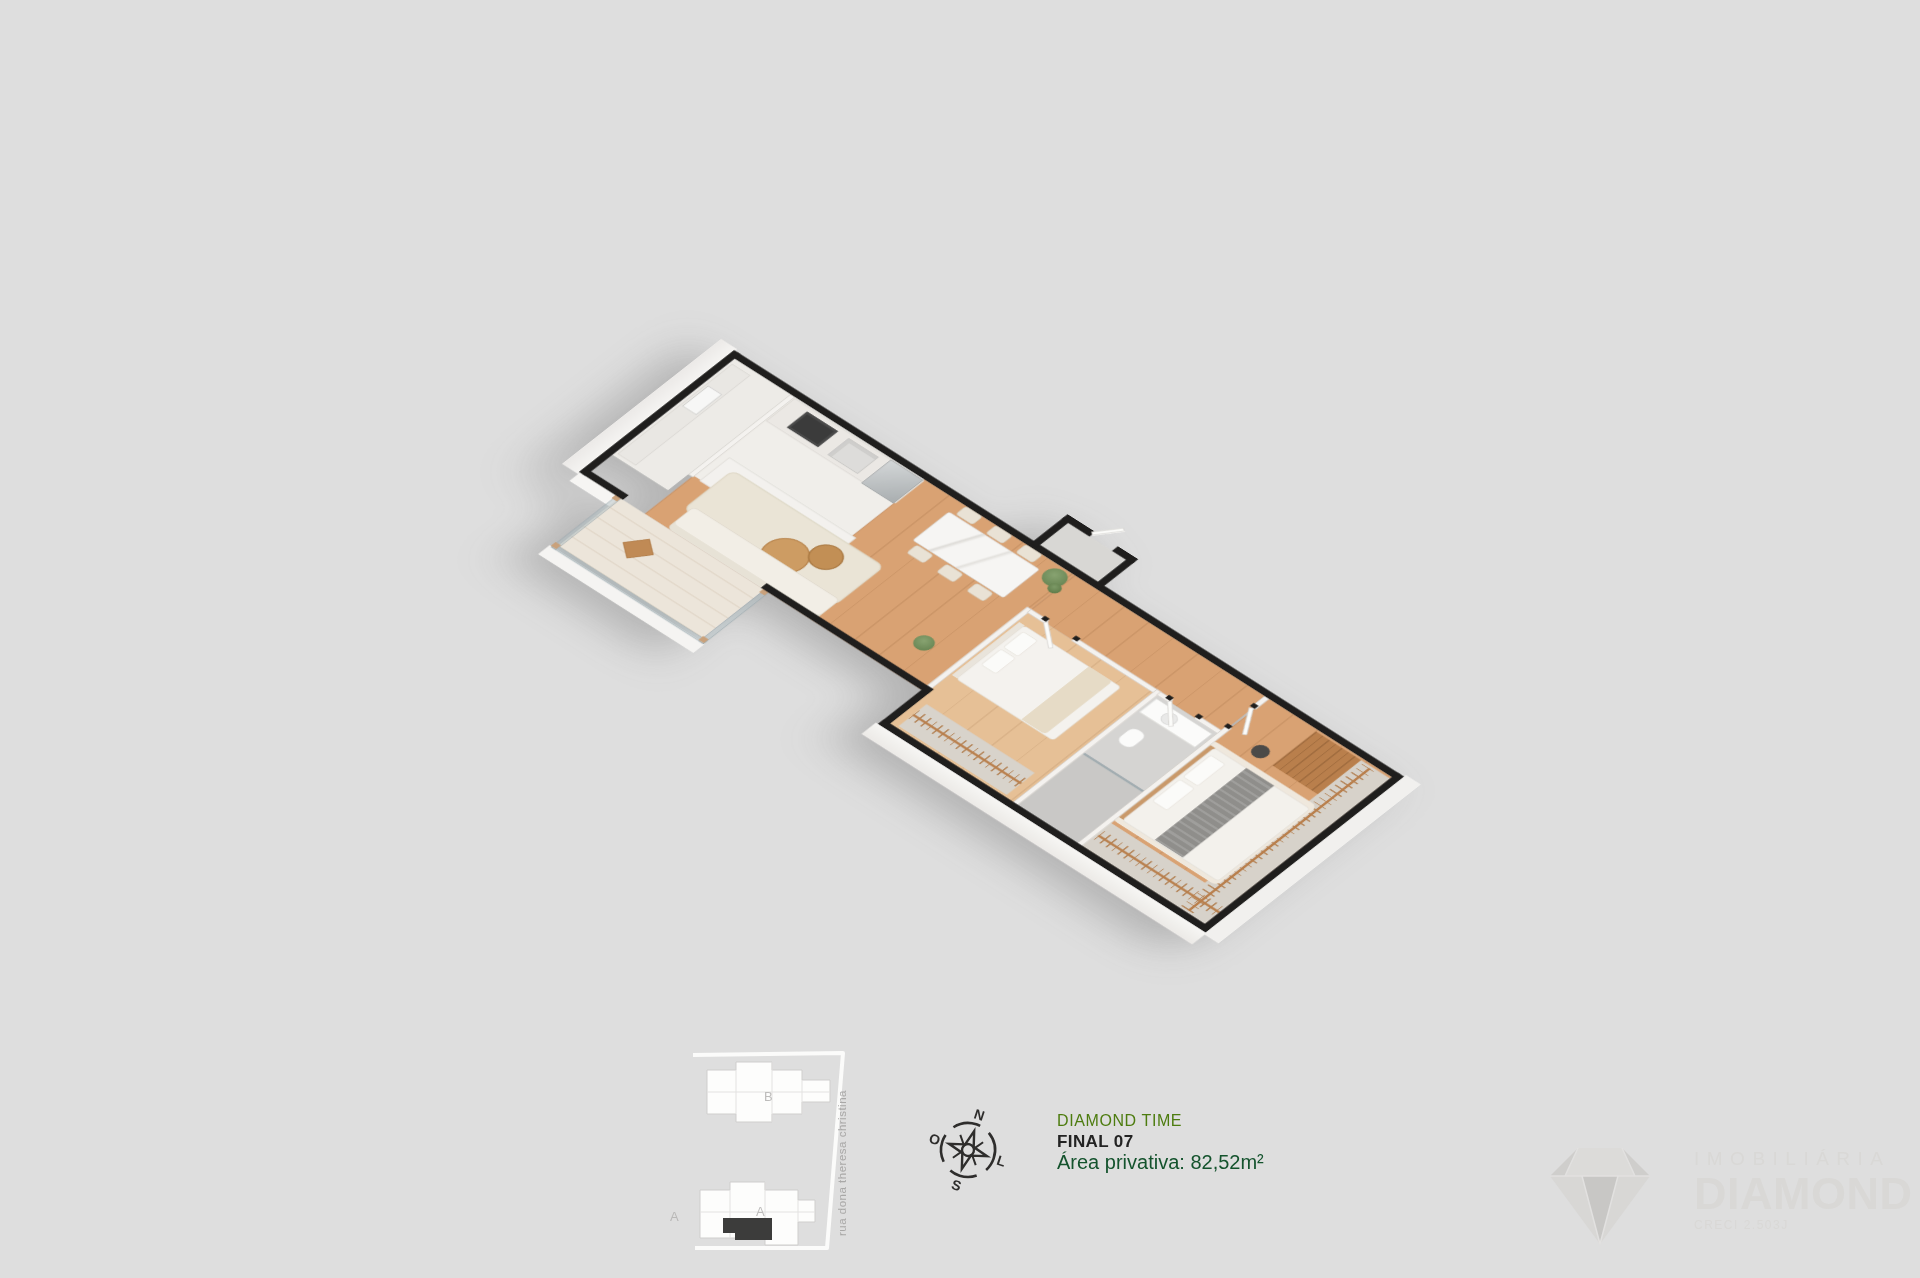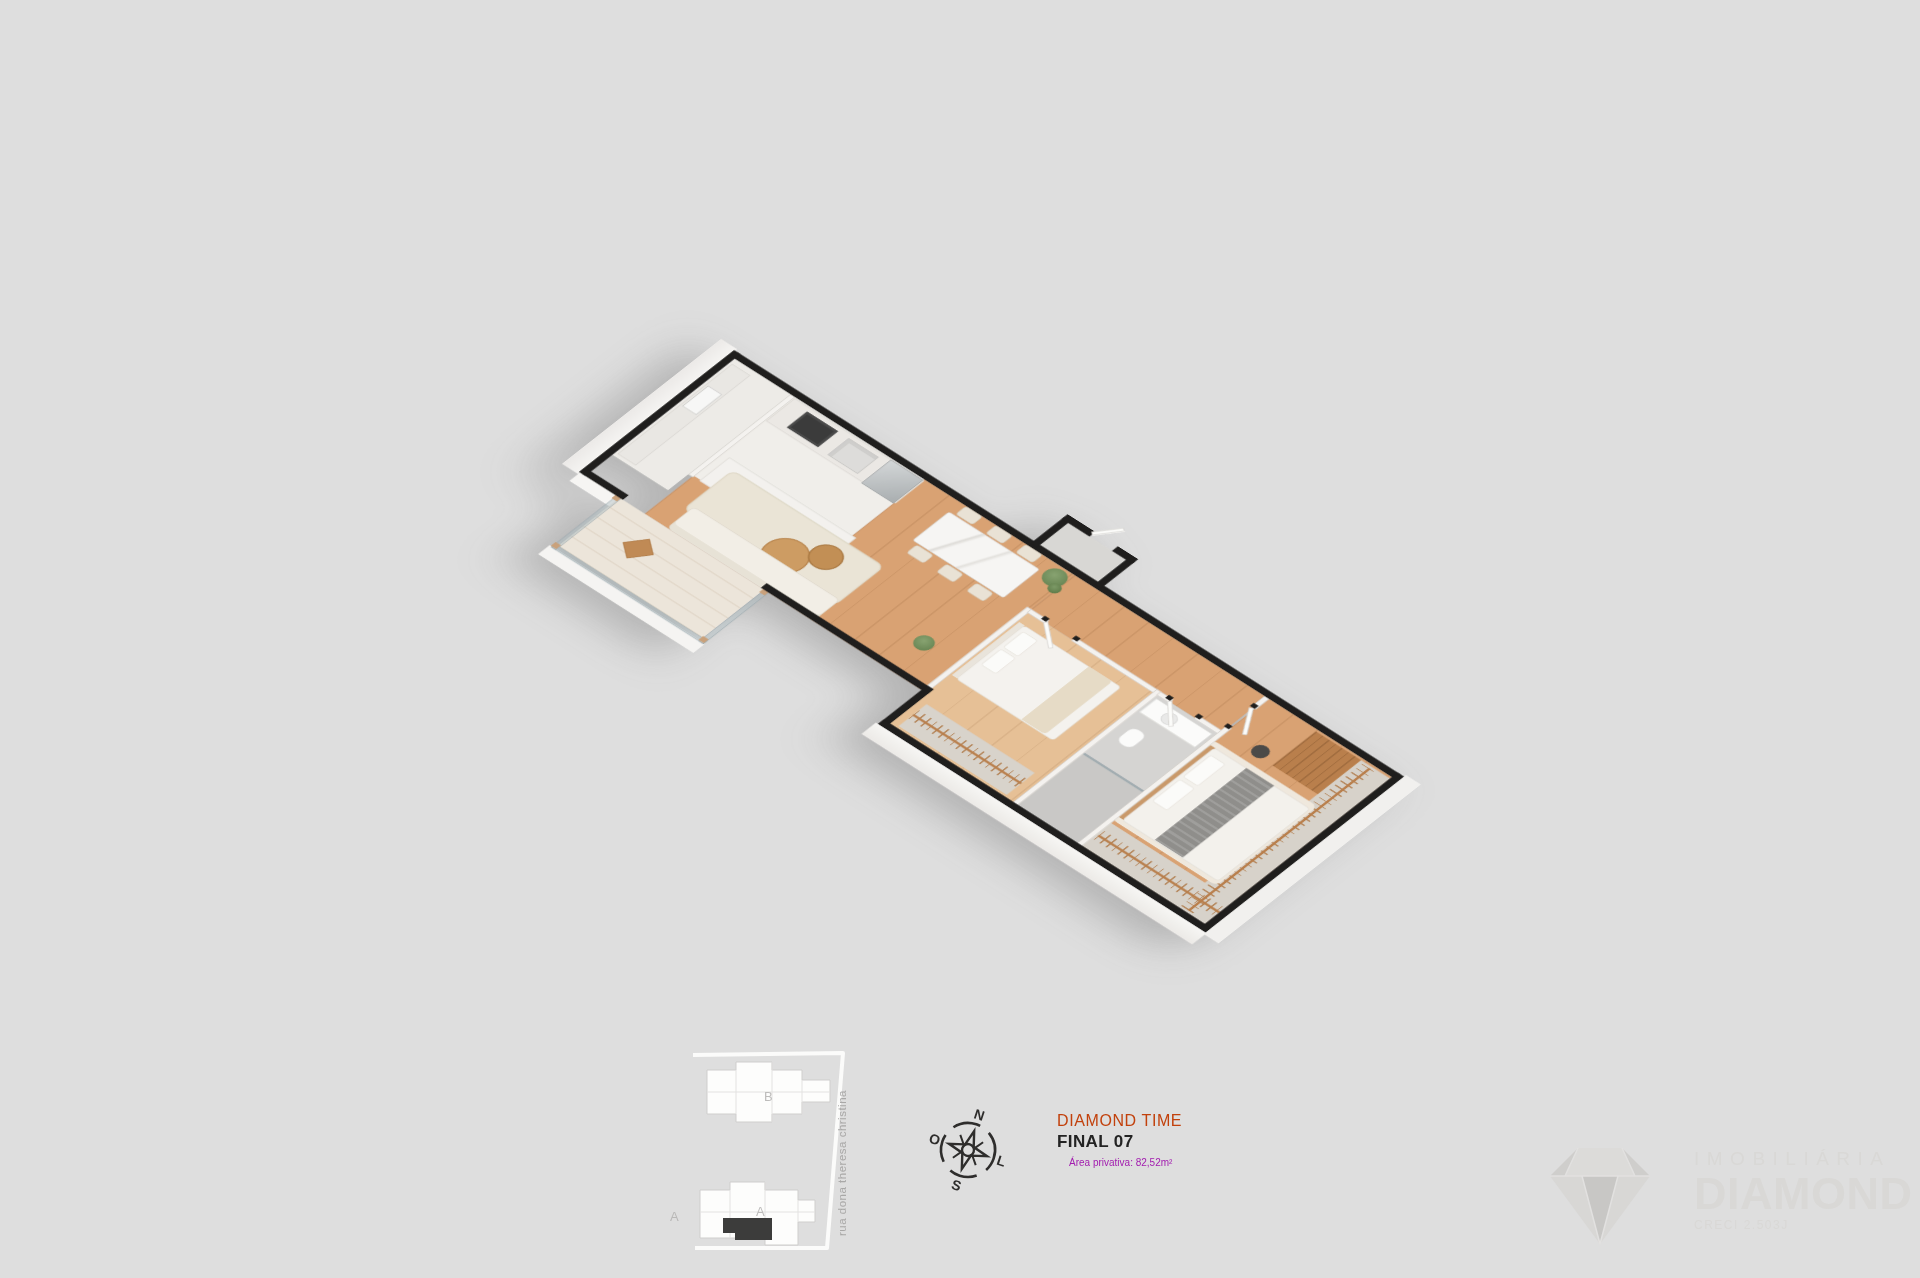--- a/index.html
+++ b/index.html
@@ -146,23 +146,23 @@
   .door-bed1{left:673px;top:168px;width:50px;transform:rotate(40deg);}
   .door-bath{left:905px;top:168px;width:48px;transform:rotate(46deg);}
   .door-master{left:998px;top:102px;width:52px;transform:rotate(58deg);}
   .jamb{width:9px;height:8px;background:var(--wall,#1f1e1d);}
   .j1{left:664px;top:163px;} .j2{left:722px;top:163px;}
   .j3{left:896px;top:163px;} .j4{left:951px;top:163px;}
   .j5{left:994px;top:96px;}  .j6{left:994px;top:150px;}
 
   
   .unit-info{position:absolute;left:1057px;top:1110px;color:#3c3c3c;}
-  .unit-info .proj{font-size:16px;letter-spacing:0.6px;color:#c2410c;line-height:21px;}
+  .unit-info .proj{font-size:16px;letter-spacing:0.6px;color:#4d7c0f;line-height:21px;}
   .unit-info .final{font-size:17px;font-weight:bold;color:var(--text-dark,#232323);line-height:21px;letter-spacing:0.4px;}
-  .unit-info .area{font-size:10px;color:#a21caf;line-height:21px;margin-left:12px;}
+  .unit-info .area{font-size:20px;color:#14532d;line-height:21px;}
 
   
   .compass{position:absolute;left:926px;top:1106px;}
 
   
   .siteplan{position:absolute;left:660px;top:1040px;}
 
   
   .brand{position:absolute;left:1540px;top:1136px;display:flex;align-items:flex-start;}
   .brand .words{margin-left:34px;margin-top:12px;color:var(--brand,#d9d8d6);}

